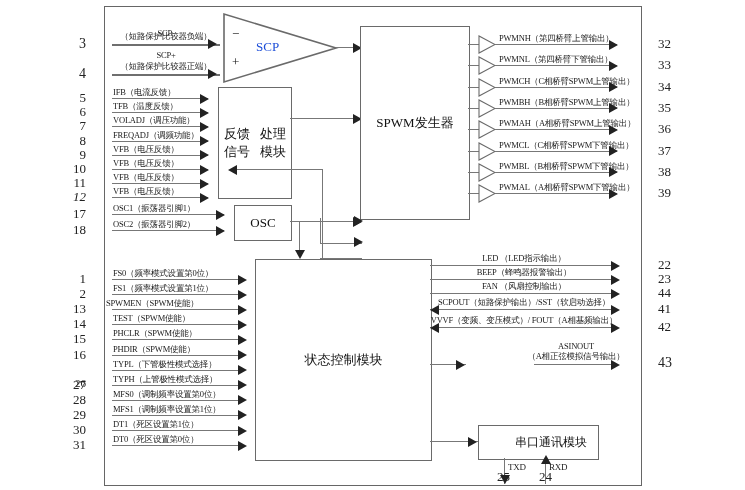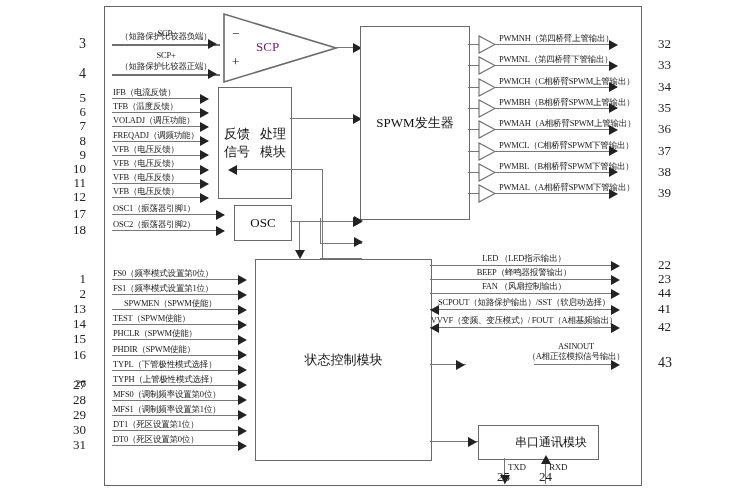--- a/index.html
+++ b/index.html
@@ -38,21 +38,21 @@
 
   
   .box{position:absolute;border:1.5px solid #6a6a6a;background:#fff;
        display:flex;align-items:center;justify-content:center;text-align:center;
        font-size:13px;color:#111;line-height:1.35;}
   .box.small{font-size:12px;}
 
   
   .opamp{position:absolute;}
   .opamp svg{display:block;}
-  .opamp .oplabel{position:absolute;font-size:13px;color:#701a75;}
+  .opamp .oplabel{position:absolute;font-size:13px;color:#1d4ed8;}
   .sign{position:absolute;font-size:13px;color:#111;}
 
   
   .buf{position:absolute;}
 </style>
 </head>
 <body>
 
 <div id="root">
 
@@ -148,21 +148,21 @@
       <div class="arrow-r" style="left:200px;top:150.3px;"></div>
       <div class="slabel" style="left:113px;top:143.8px;">VFB（电压反馈）</div>
       <div class="pin" style="left:60px;top:162px;width:26px;font-size:13px;">10</div>
       <div class="sig" style="left:112px;top:169px;width:96px;"></div>
       <div class="arrow-r" style="left:200px;top:164.5px;"></div>
       <div class="slabel" style="left:113px;top:158px;">VFB（电压反馈）</div>
       <div class="pin" style="left:60px;top:176.2px;width:26px;font-size:13px;">11</div>
       <div class="sig" style="left:112px;top:183.2px;width:96px;"></div>
       <div class="arrow-r" style="left:200px;top:178.7px;"></div>
       <div class="slabel" style="left:113px;top:172.2px;">VFB（电压反馈）</div>
-      <div class="pin" style="left:60px;top:190.39999999999998px;width:26px;font-size:13px;">12</div>
+      <div class="pin" style="left:60px;top:190.39999999999998px;width:26px;font-size:13px;font-style:italic;">12</div>
       <div class="sig" style="left:112px;top:197.39999999999998px;width:96px;"></div>
       <div class="arrow-r" style="left:200px;top:192.89999999999998px;"></div>
       <div class="slabel" style="left:113px;top:186.39999999999998px;">VFB（电压反馈）</div>
       <div class="pin" style="left:60px;top:207px;width:26px;font-size:13px;">17</div>
       <div class="sig" style="left:112px;top:214px;width:112px;"></div>
       <div class="arrow-r" style="left:216px;top:209.5px;"></div>
       <div class="slabel" style="left:113px;top:203px;">OSC1（振荡器引脚1）</div>
       <div class="pin" style="left:60px;top:223px;width:26px;font-size:13px;">18</div>
       <div class="sig" style="left:112px;top:230px;width:112px;"></div>
       <div class="arrow-r" style="left:216px;top:225.5px;"></div>
@@ -171,21 +171,21 @@
       <div class="sig" style="left:112px;top:279px;width:133px;"></div>
       <div class="arrow-r" style="left:238px;top:274.5px;"></div>
       <div class="slabel" style="left:113px;top:268px;">FS0（频率模式设置第0位）</div>
       <div class="pin" style="left:60px;top:287.1px;width:26px;font-size:13px;">2</div>
       <div class="sig" style="left:112px;top:294.1px;width:133px;"></div>
       <div class="arrow-r" style="left:238px;top:289.6px;"></div>
       <div class="slabel" style="left:113px;top:283.1px;">FS1（频率模式设置第1位）</div>
       <div class="pin" style="left:60px;top:302.2px;width:26px;font-size:13px;">13</div>
       <div class="sig" style="left:112px;top:309.2px;width:133px;"></div>
       <div class="arrow-r" style="left:238px;top:304.7px;"></div>
-      <div class="slabel" style="left:124px;top:298.2px;text-align:center;">SPWMEN（SPWM使能）</div>
+      <div class="slabel" style="left:106px;top:298.2px;text-align:center;">SPWMEN（SPWM使能）</div>
       <div class="pin" style="left:60px;top:317.3px;width:26px;font-size:13px;">14</div>
       <div class="sig" style="left:112px;top:324.3px;width:133px;"></div>
       <div class="arrow-r" style="left:238px;top:319.8px;"></div>
       <div class="slabel" style="left:113px;top:313.3px;">TEST（SPWM使能）</div>
       <div class="pin" style="left:60px;top:332.4px;width:26px;font-size:13px;">15</div>
       <div class="sig" style="left:112px;top:339.4px;width:133px;"></div>
       <div class="arrow-r" style="left:238px;top:334.9px;"></div>
       <div class="slabel" style="left:113px;top:328.4px;">PHCLR（SPWM使能）</div>
       <div class="pin" style="left:60px;top:347.5px;width:26px;font-size:13px;">16</div>
       <div class="sig" style="left:112px;top:354.5px;width:133px;"></div>

